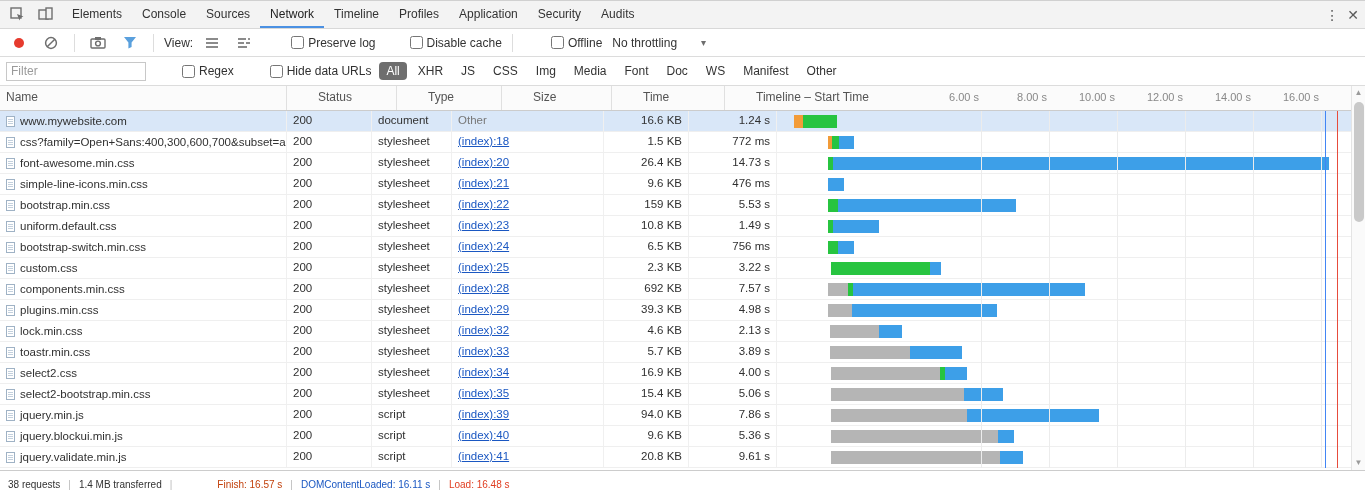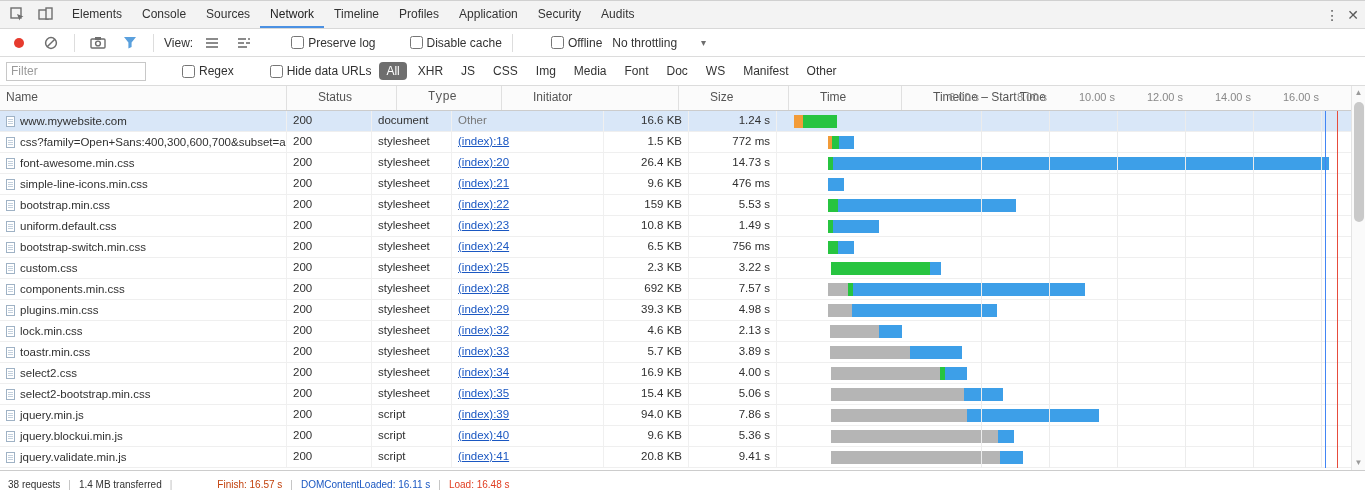--- a/index.html
+++ b/index.html
@@ -190,22 +190,21 @@
         <div class="type-pill">WS</div>
         <div class="type-pill">Manifest</div>
         <div class="type-pill">Other</div>
       </div>
   </div>
 
   <div class="table-wrap">
     <div class="thead" id="thead">
         <div class="th" style="width: 287px;">Name</div>
         <div class="th" style="width: 85px;">Status</div>
-        <div class="th" style="width: 80px; font-family: Liberation Mono, monospace;">Type</div>
-        <div class="th" style="width: 152px;">Initiator</div>
+        <div class="th" style="width: 80px;">Type</div>
         <div class="th" style="width: 85px;">Size</div>
         <div class="th" style="width: 88px;">Time</div>
         <div class="th" style="flex: 1 1 0%; border-right: none;">Timeline – Start Time</div>
         <div class="axis-label" style="left: 923px;">6.00 s</div>
         <div class="axis-label" style="left: 991px;">8.00 s</div>
         <div class="axis-label" style="left: 1059px;">10.00 s</div>
         <div class="axis-label" style="left: 1127px;">12.00 s</div>
         <div class="axis-label" style="left: 1195px;">14.00 s</div>
         <div class="axis-label" style="left: 1263px;">16.00 s</div>
       </div>
@@ -486,21 +485,21 @@
         </div>
         <div class="row">
           <div class="td c-name name-cell">
             <span class="doc-icon"></span>
             <span>jquery.validate.min.js</span>
           </div>
           <div class="td c-status">200</div>
           <div class="td c-type">script</div>
           <div class="td c-init"><span class="init-link">(index):41</span></div>
           <div class="td c-size num">20.8 KB</div>
-          <div class="td c-time num">9.41 s</div>
+          <div class="td c-time num">9.61 s</div>
           <div class="td c-tl">
             <div class="wf-bar" style="left: 54.4px;">
               <div class="wf-seg" style="width: 168.3px; background: rgb(181, 181, 181);"></div>
               <div class="wf-seg" style="width: 23.12px; background: rgb(61, 159, 232);"></div>
             </div>
           </div>
         </div>
         <div class="gridline" style="left: 981px;"></div>
         <div class="gridline" style="left: 1049px;"></div>
         <div class="gridline" style="left: 1117px;"></div>

